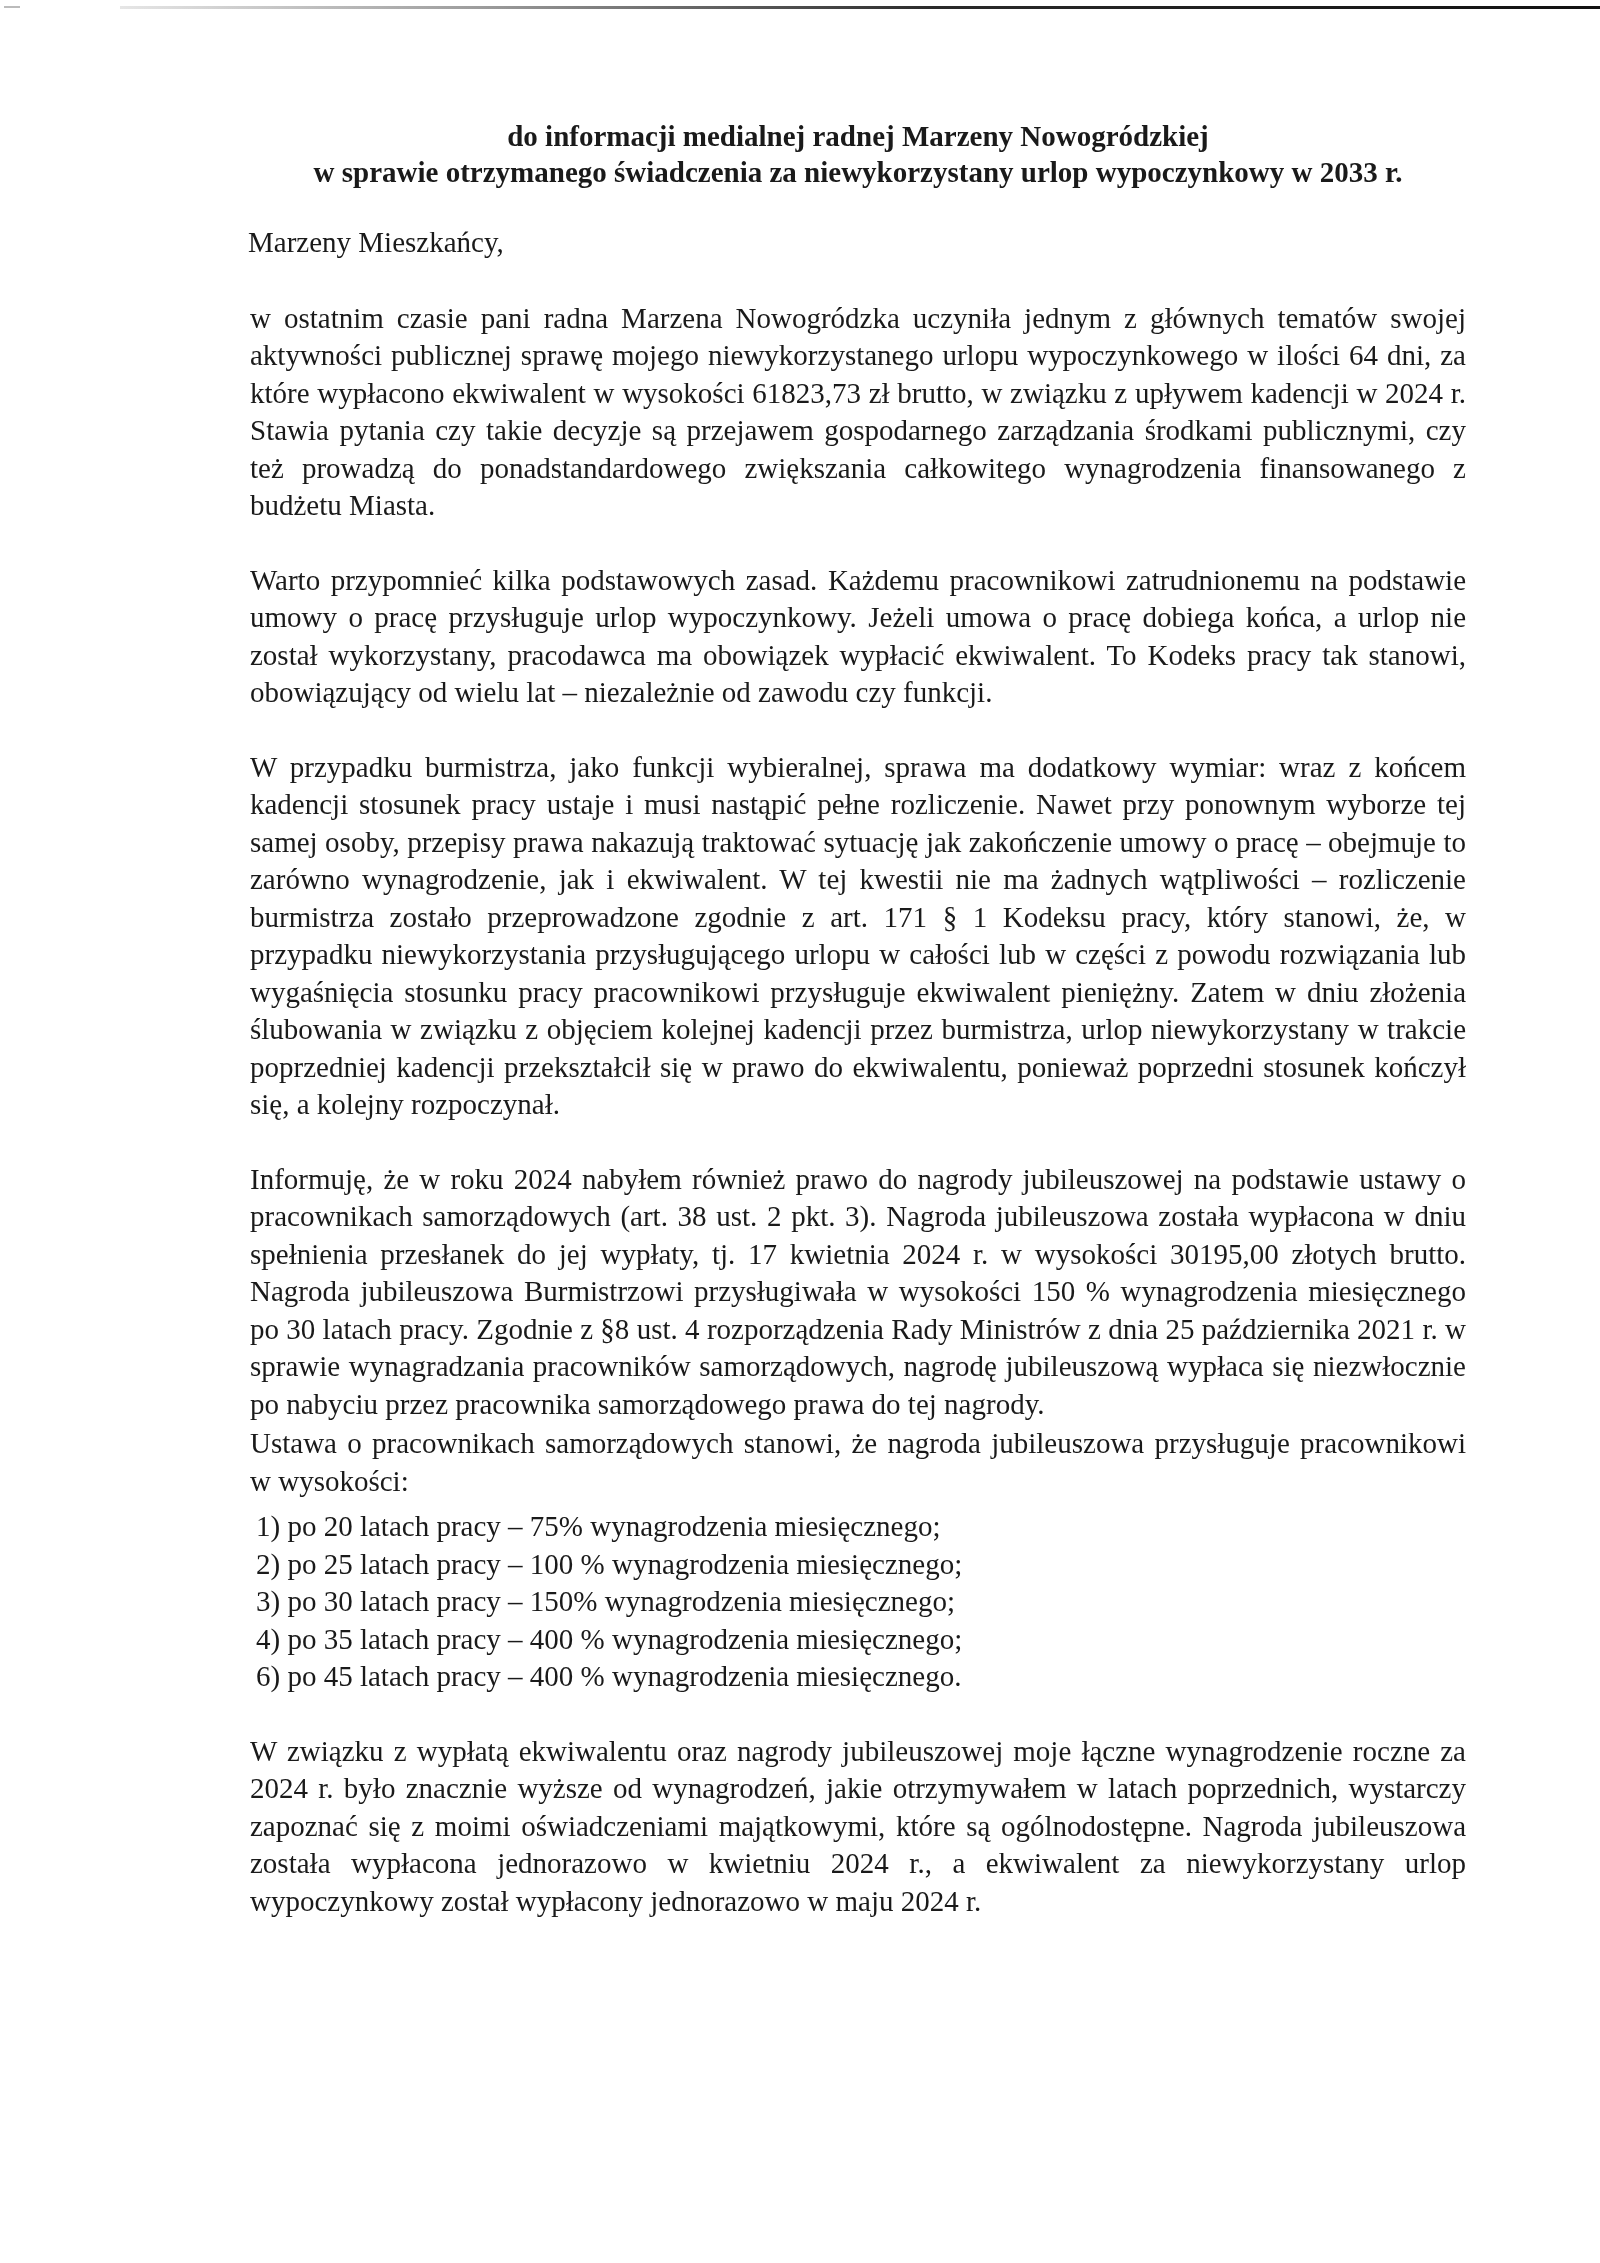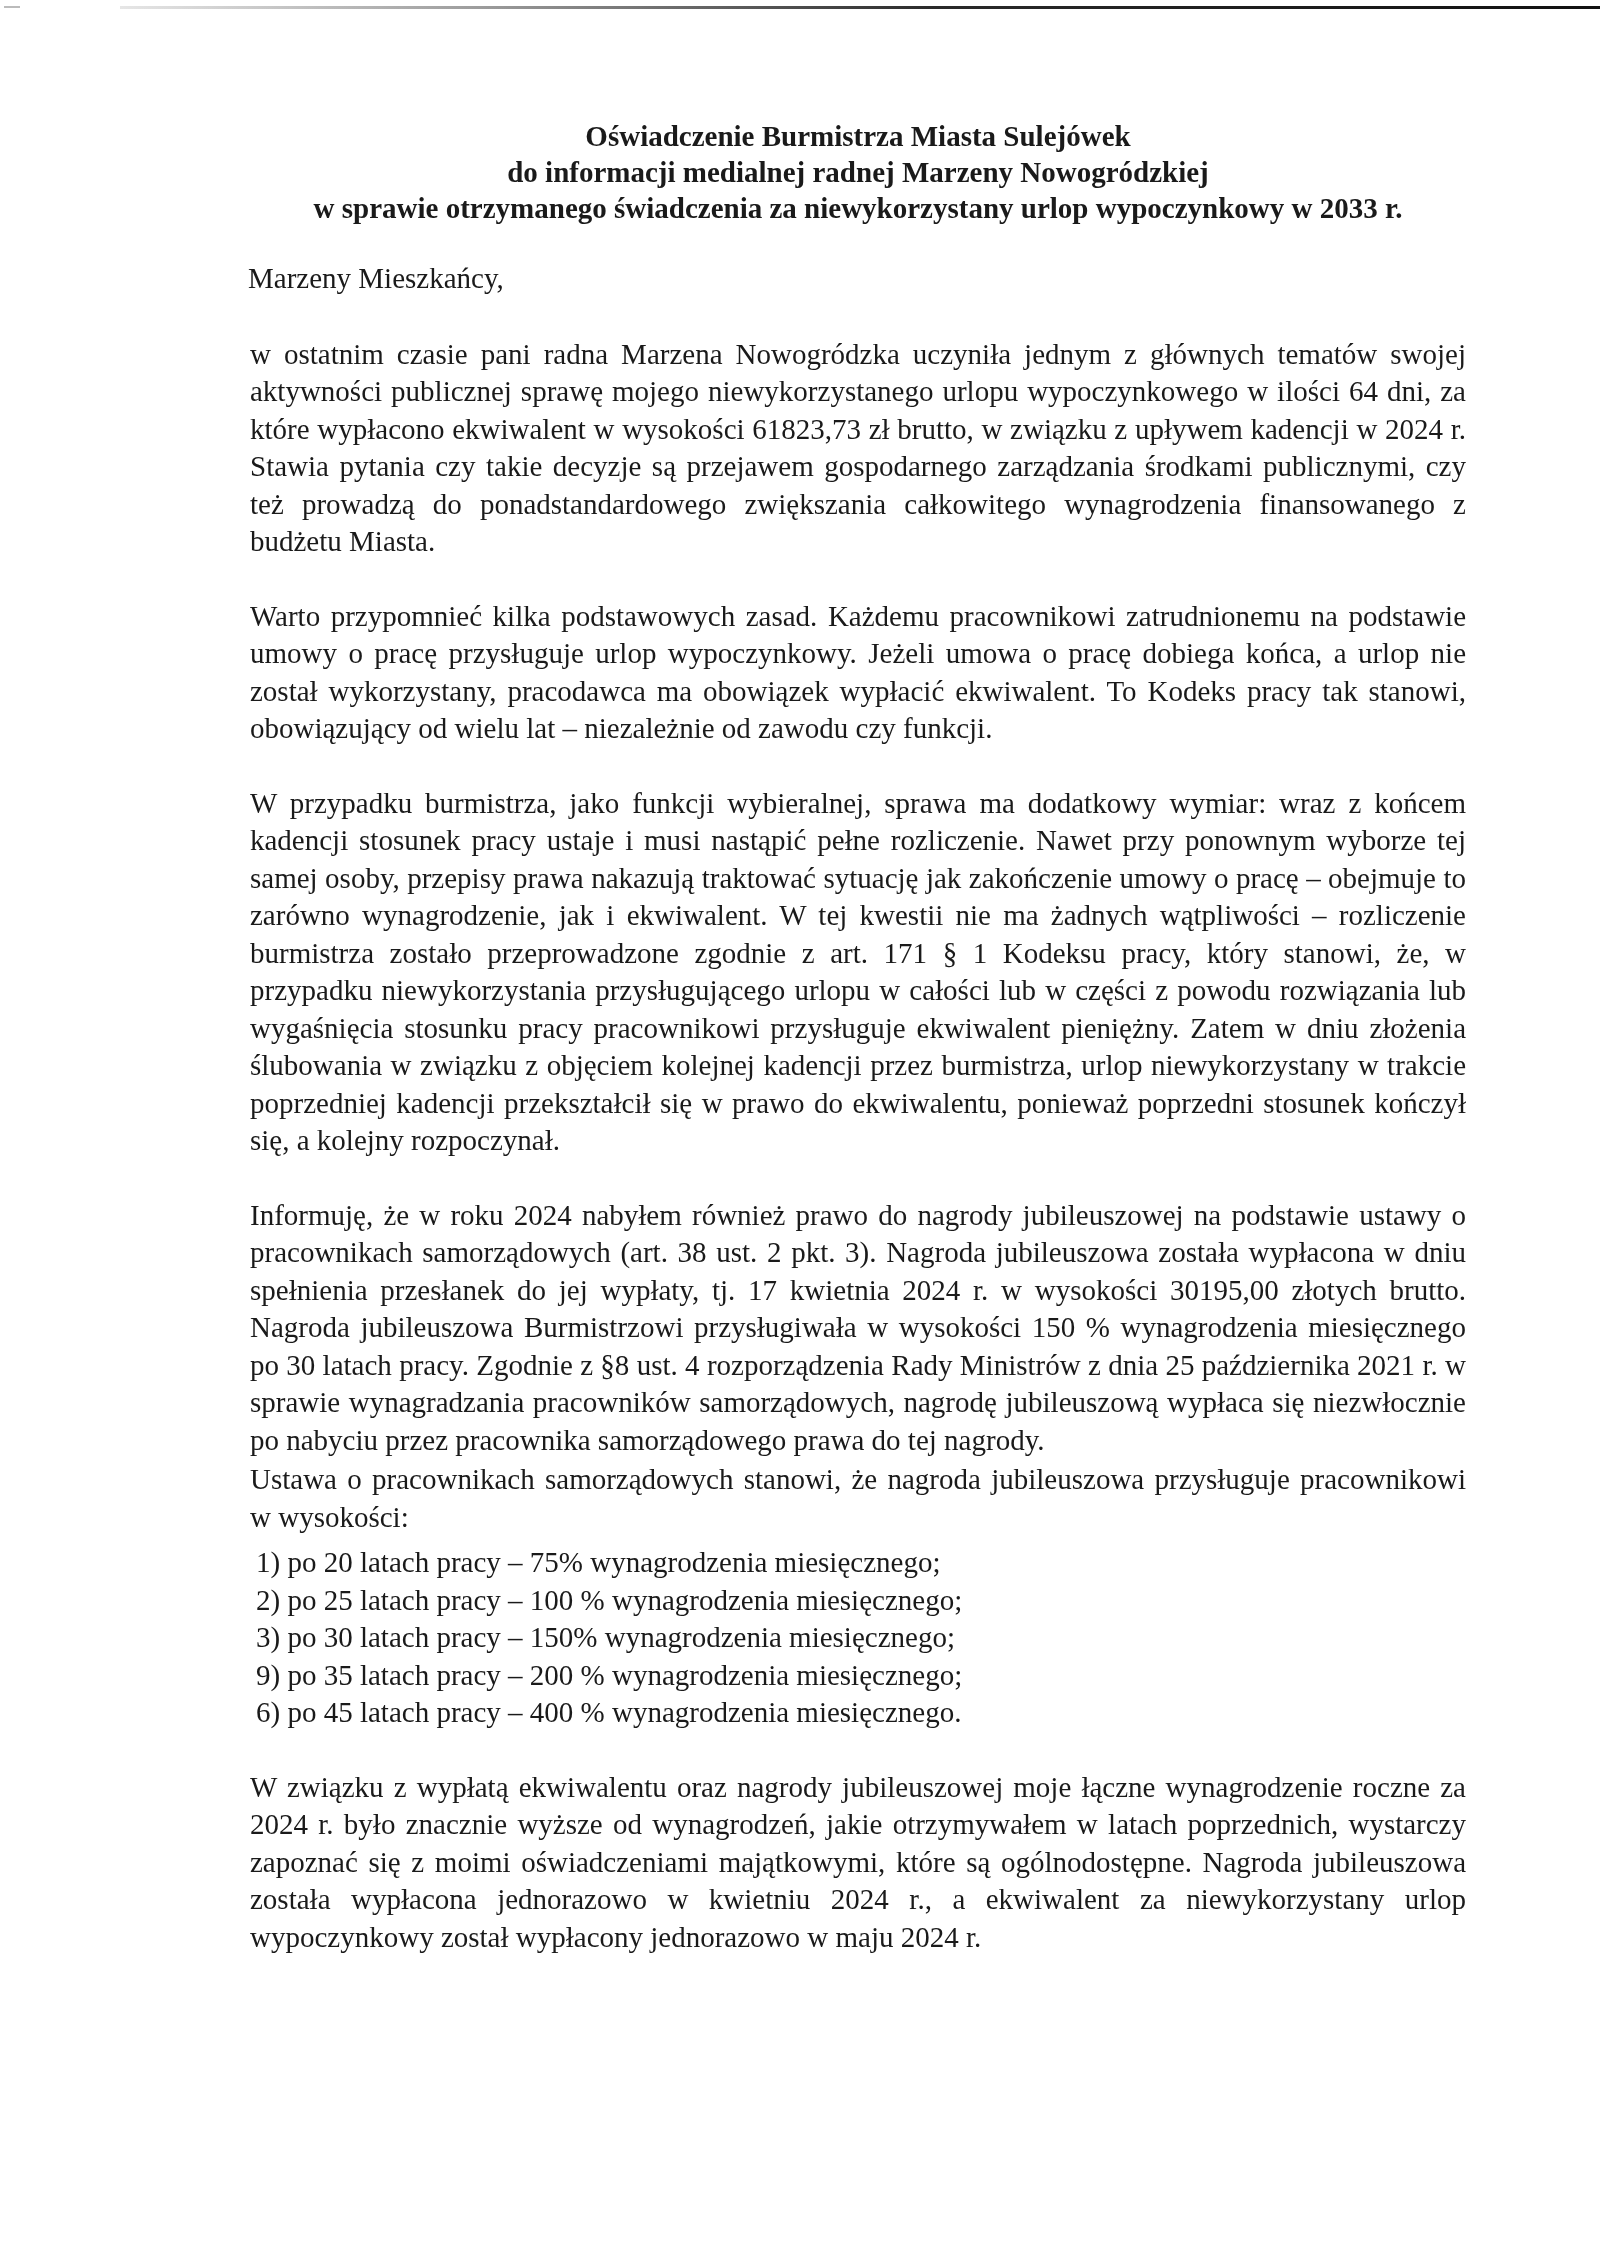--- a/index.html
+++ b/index.html
@@ -27,35 +27,34 @@
   .list li { margin: 0; }
 </style>
 </head>
 <body>
 
 <div class="scan-mark"></div>
 <div class="scan-line"></div>
 
 <div class="page">
   <div class="title">
-    <div>Oświadczenie Burmistrza Miasta Sulejówek</div>
     <div>do informacji medialnej radnej Marzeny Nowogródzkiej</div>
     <div>w sprawie otrzymanego świadczenia za niewykorzystany urlop wypoczynkowy w 2033 r.</div>
   </div>
 
   <div class="salutation">Marzeny Mieszkańcy,</div>
 
   <p class="para gap-first">w ostatnim czasie pani radna Marzena Nowogródzka uczyniła jednym z głównych tematów swojej aktywności publicznej sprawę mojego niewykorzystanego urlopu wypoczynkowego w ilości 64 dni, za które wypłacono ekwiwalent w wysokości 61823,73 zł brutto, w związku z upływem kadencji w 2024 r. Stawia pytania czy takie decyzje są przejawem gospodarnego zarządzania środkami publicznymi, czy też prowadzą do ponadstandardowego zwiększania całkowitego wynagrodzenia finansowanego z budżetu Miasta.</p>
   <p class="para">Warto przypomnieć kilka podstawowych zasad. Każdemu pracownikowi zatrudnionemu na podstawie umowy o pracę przysługuje urlop wypoczynkowy. Jeżeli umowa o pracę dobiega końca, a urlop nie został wykorzystany, pracodawca ma obowiązek wypłacić ekwiwalent. To Kodeks pracy tak stanowi, obowiązujący od wielu lat – niezależnie od zawodu czy funkcji.</p>
   <p class="para">W przypadku burmistrza, jako funkcji wybieralnej, sprawa ma dodatkowy wymiar: wraz z końcem kadencji stosunek pracy ustaje i musi nastąpić pełne rozliczenie. Nawet przy ponownym wyborze tej samej osoby, przepisy prawa nakazują traktować sytuację jak zakończenie umowy o pracę – obejmuje to zarówno wynagrodzenie, jak i ekwiwalent. W tej kwestii nie ma żadnych wątpliwości – rozliczenie burmistrza zostało przeprowadzone zgodnie z art. 171 § 1 Kodeksu pracy, który stanowi, że, w przypadku niewykorzystania przysługującego urlopu w całości lub w części z powodu rozwiązania lub wygaśnięcia stosunku pracy pracownikowi przysługuje ekwiwalent pieniężny. Zatem w dniu złożenia ślubowania w związku z objęciem kolejnej kadencji przez burmistrza, urlop niewykorzystany w trakcie poprzedniej kadencji przekształcił się w prawo do ekwiwalentu, ponieważ poprzedni stosunek kończył się, a kolejny rozpoczynał.</p>
   <p class="para">Informuję, że w roku 2024 nabyłem również prawo do nagrody jubileuszowej na podstawie ustawy o pracownikach samorządowych (art. 38 ust. 2 pkt. 3). Nagroda jubileuszowa została wypłacona w dniu spełnienia przesłanek do jej wypłaty, tj. 17 kwietnia 2024 r. w wysokości 30195,00 złotych brutto. Nagroda jubileuszowa Burmistrzowi przysługiwała w wysokości 150 % wynagrodzenia miesięcznego po 30 latach pracy. Zgodnie z §8 ust. 4 rozporządzenia Rady Ministrów z dnia 25 października 2021 r. w sprawie wynagradzania pracowników samorządowych, nagrodę jubileuszową wypłaca się niezwłocznie po nabyciu przez pracownika samorządowego prawa do tej nagrody.</p>
   <p>Ustawa o pracownikach samorządowych stanowi, że nagroda jubileuszowa przysługuje pracownikowi w wysokości:</p>
 
   <ul class="list">
     <li>1) po 20 latach pracy – 75% wynagrodzenia miesięcznego;</li>
     <li>2) po 25 latach pracy – 100 % wynagrodzenia miesięcznego;</li>
     <li>3) po 30 latach pracy – 150% wynagrodzenia miesięcznego;</li>
-    <li>9) po 35 latach pracy – 200 % wynagrodzenia miesięcznego;</li>
+    <li>4) po 35 latach pracy – 400 % wynagrodzenia miesięcznego;</li>
     <li>6) po 45 latach pracy – 400 % wynagrodzenia miesięcznego.</li>
   </ul>
 
   <p class="para">W związku z wypłatą ekwiwalentu oraz nagrody jubileuszowej moje łączne wynagrodzenie roczne za 2024 r. było znacznie wyższe od wynagrodzeń, jakie otrzymywałem w latach poprzednich, wystarczy zapoznać się z moimi oświadczeniami majątkowymi, które są ogólnodostępne. Nagroda jubileuszowa została wypłacona jednorazowo w kwietniu 2024 r., a ekwiwalent za niewykorzystany urlop wypoczynkowy został wypłacony jednorazowo w maju 2024 r.</p>
 </div>
 
 </body></html>

